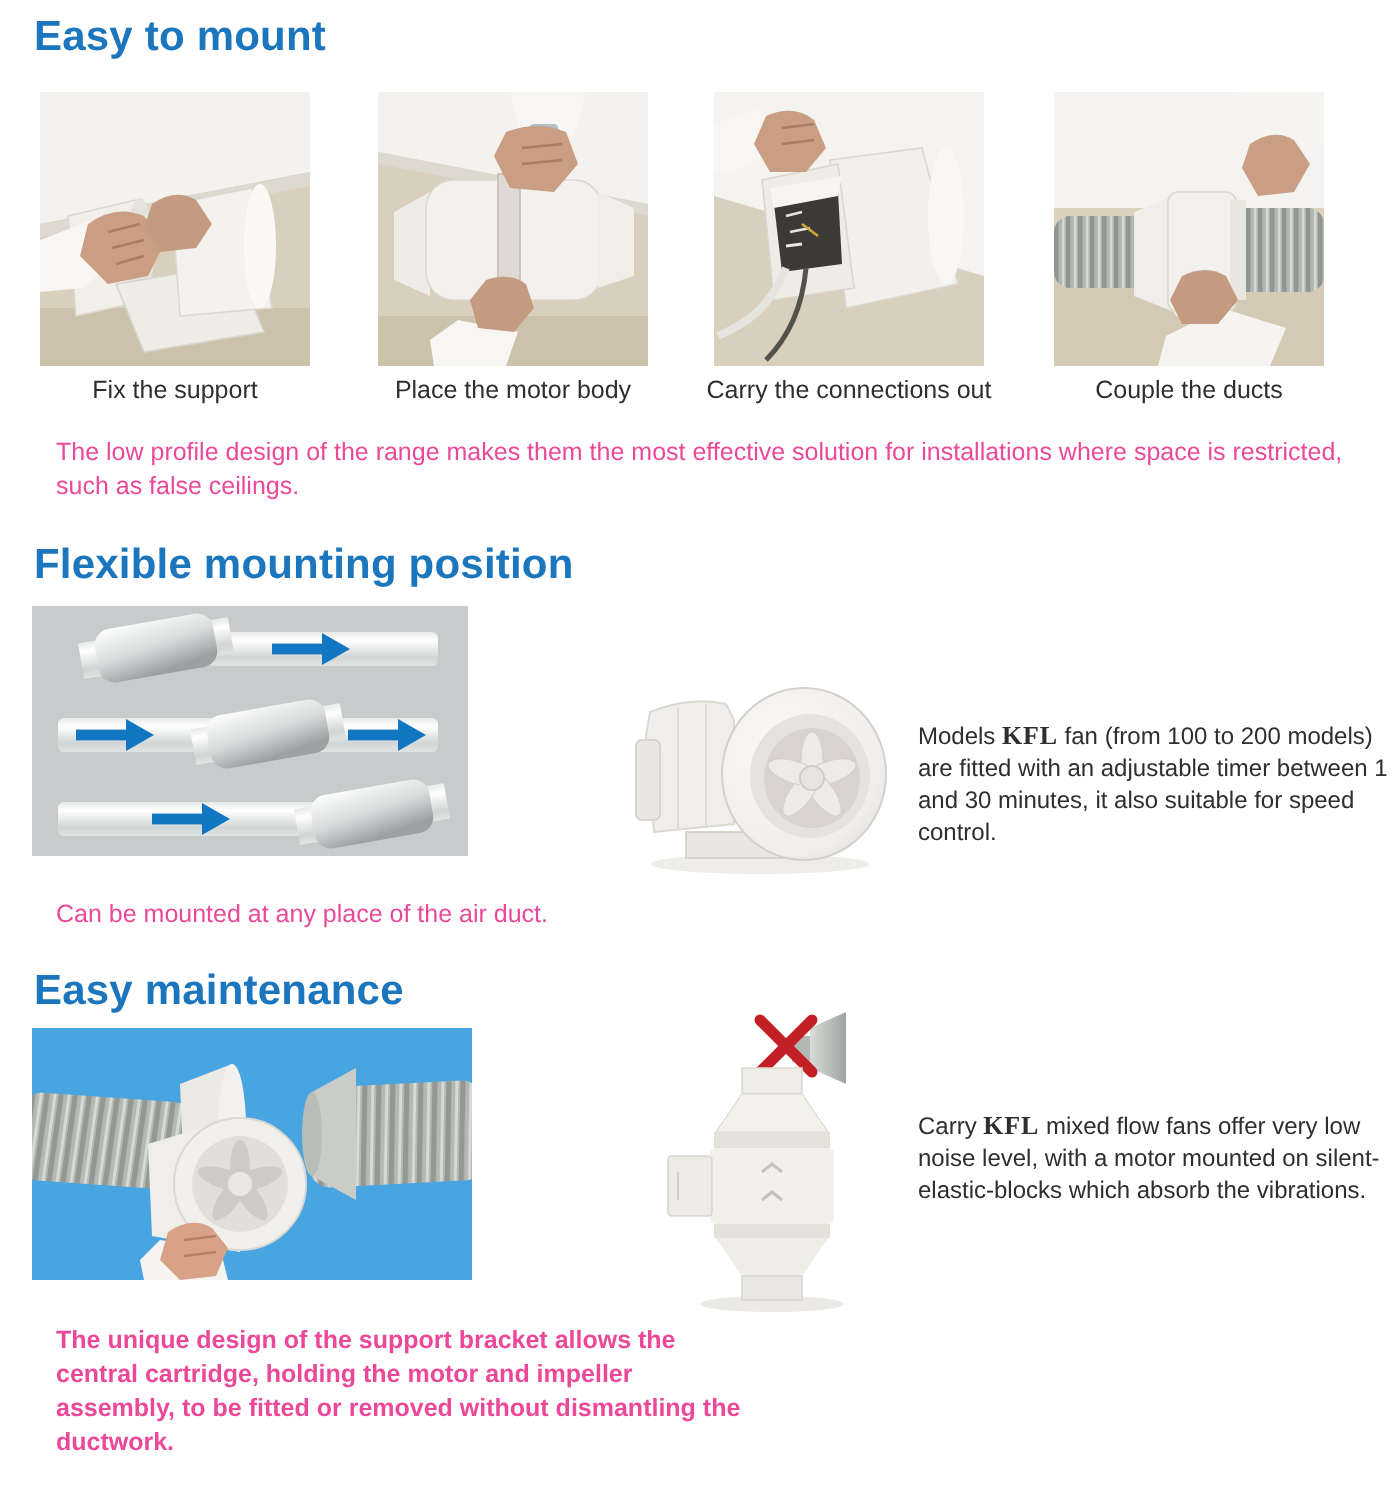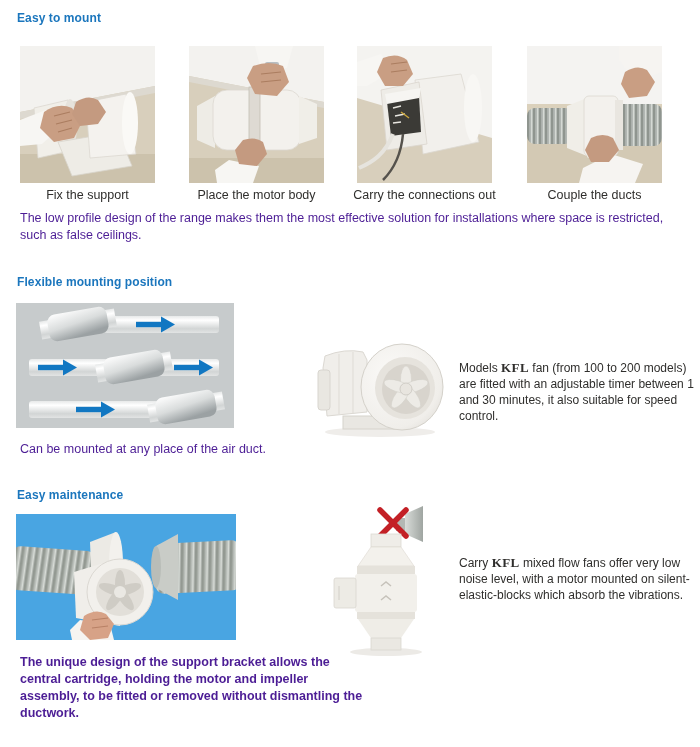--- a/index.html
+++ b/index.html
@@ -1,24 +1,24 @@
 <!DOCTYPE html>
 <html><head>
 <meta charset="utf-8">
 <style>
   html,body{margin:0;padding:0;background:#ffffff;}
   .page{
     position:relative;width:700px;height:747px;background:#ffffff;
     font-family:"Liberation Sans",sans-serif;color:#2f2e2c;overflow:hidden;
   }
   .h-blue{
-    position:absolute;margin:0;font-size:12px;line-height:19px;
+    position:absolute;margin:0;font-size:21px;line-height:19px;
     font-weight:bold;color:#1b76bd;letter-spacing:0.1px;
   }
-  .body-text{position:absolute;margin:4px;font-size:12.5px;line-height:17px;color:#4c1d95;}
+  .body-text{position:absolute;margin:12px;font-size:12.5px;line-height:17px;color:#ec4899;}
   .note-text{position:absolute;margin:0;font-size:12px;line-height:16px;color:#2f2e2c;}
   .model-name{
     font-family:"Liberation Serif",serif;font-weight:bold;font-size:13px;letter-spacing:0.4px;
   }
   .photo-row-figure{position:absolute;top:42px;width:135px;margin:4px;}
   .photo-row-figure svg{display:block;width:135px;height:137px;}
   .photo-row-figure figcaption{
     display:block;margin:5px -25px 0 -25px;text-align:center;
     white-space:nowrap;font-size:12.5px;color:#2f2e2c;
   }

